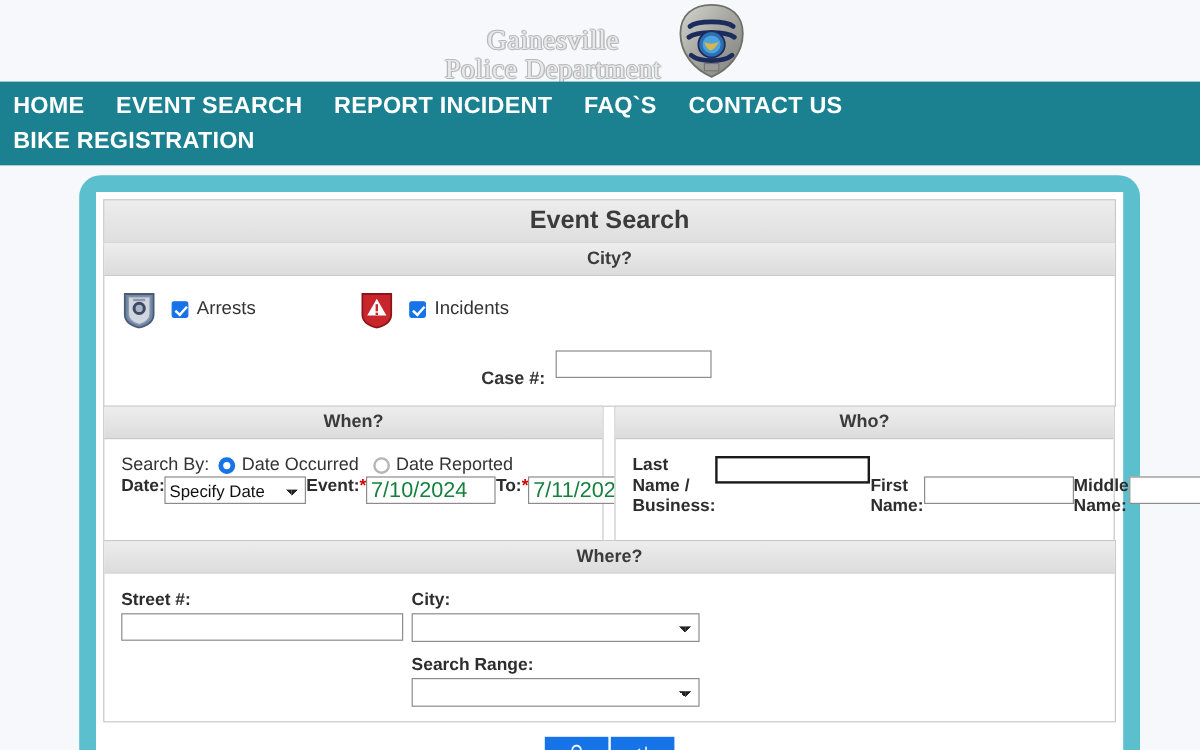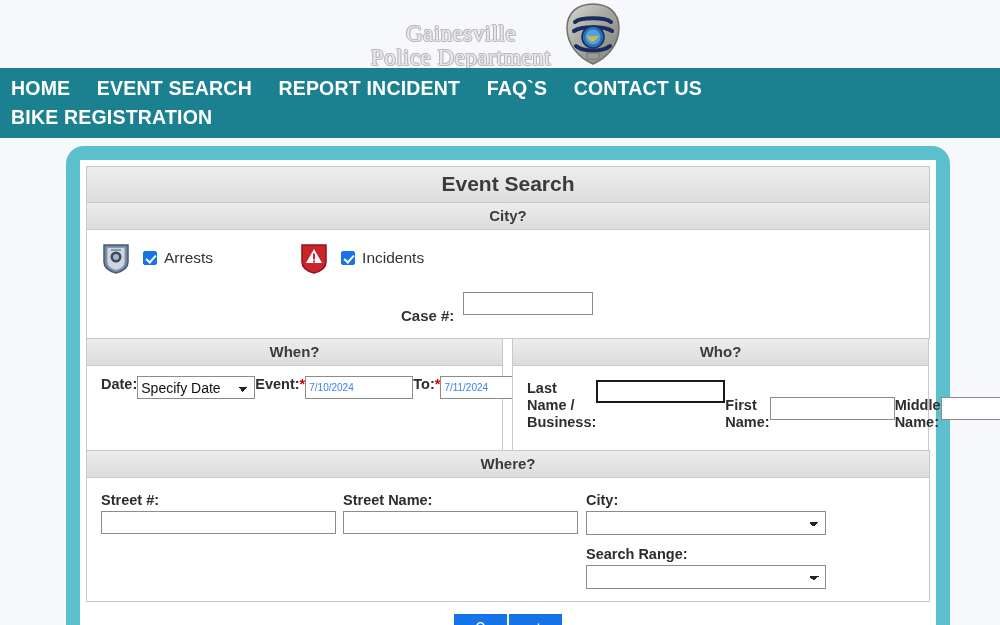--- a/index.html
+++ b/index.html
@@ -171,24 +171,24 @@
     align-items: center;
     justify-content: flex-start;
     padding: 8px 0 2px 300px;
   }
   .case-row label { font-weight: bold; font-size: 15px; color: #333; margin-right: 9px; margin-top: 25px; }
 
   .txt {
     border: 1px solid #8c8c8c;
     background: #fff;
     height: 23px;
-    font-size: 10px;
+    font-size: 18px;
     font-family: "Liberation Sans", sans-serif;
     padding: 1px 3px;
-    color: #3b82f6;
+    color: #15803d;
   }
   .txt.case { width: 130px; }
   .txt.focused { border: 2px solid #1a1a1a; }
 
   
   .two-col { display: flex; gap: 9px; margin-top: -1px; }
   .col-when { width: 417px; }
   .col-who  { width: 417px; }
   .col-when .sect, .col-who .sect { border-top: 1px solid #c8c8c8; height: 113px; }
 
@@ -363,20 +363,27 @@
           </div>
         </div>
       </div>
 
       <div class="two-col">
 
         <div class="col-when">
           <div class="sect">
             <div class="sect-hd">When?</div>
             <div class="sect-body">
+              <div class="searchby-line">
+                <span>Search By:</span>
+                <input type="radio" name="sb" class="rad" checked="" style="">
+                <span class="rad-lbl">Date Occurred</span>
+                <input type="radio" name="sb" class="rad" style="">
+                <span class="rad-lbl">Date Reported</span>
+              </div>
               <div class="when-fields">
                 <div class="fld">
                   <span class="fld-lbl">Date:</span>
                   <select class="sel date-sel">
                     <option>Specify Date</option>
                   </select>
                 </div>
                 <div class="gap-22"></div>
                 <div class="fld">
                   <span class="fld-lbl">
@@ -425,24 +432,20 @@
       </div>
 
       <div class="where-wrap">
         <div class="sect">
           <div class="sect-hd">Where?</div>
           <div class="sect-body">
             <div class="where-grid">
               <div class="w-col1">
                 <span class="w-lbl">Street #:</span>
                 <input type="text" class="txt street-no" value="" style="">
-              </div>
-              <div class="w-col2">
-                <span class="w-lbl">Street Name:</span>
-                <input type="text" class="txt street-nm" value="" style="">
               </div>
               <div class="w-col3">
                 <span class="w-lbl">City:</span>
                 <select class="sel city">
                   <option></option>
                 </select>
                 <div class="range-block">
                   <span class="w-lbl">Search Range:</span>
                   <select class="sel range">
                     <option></option>

